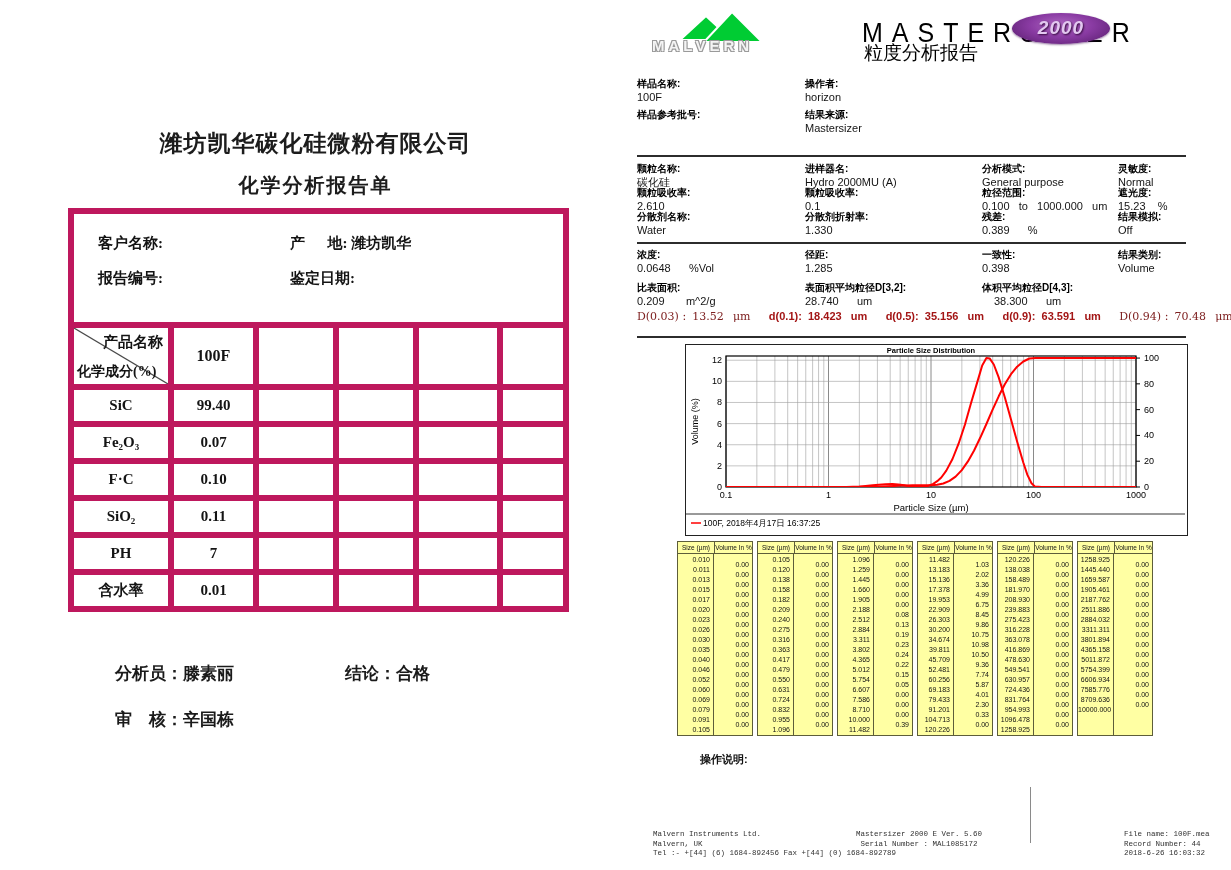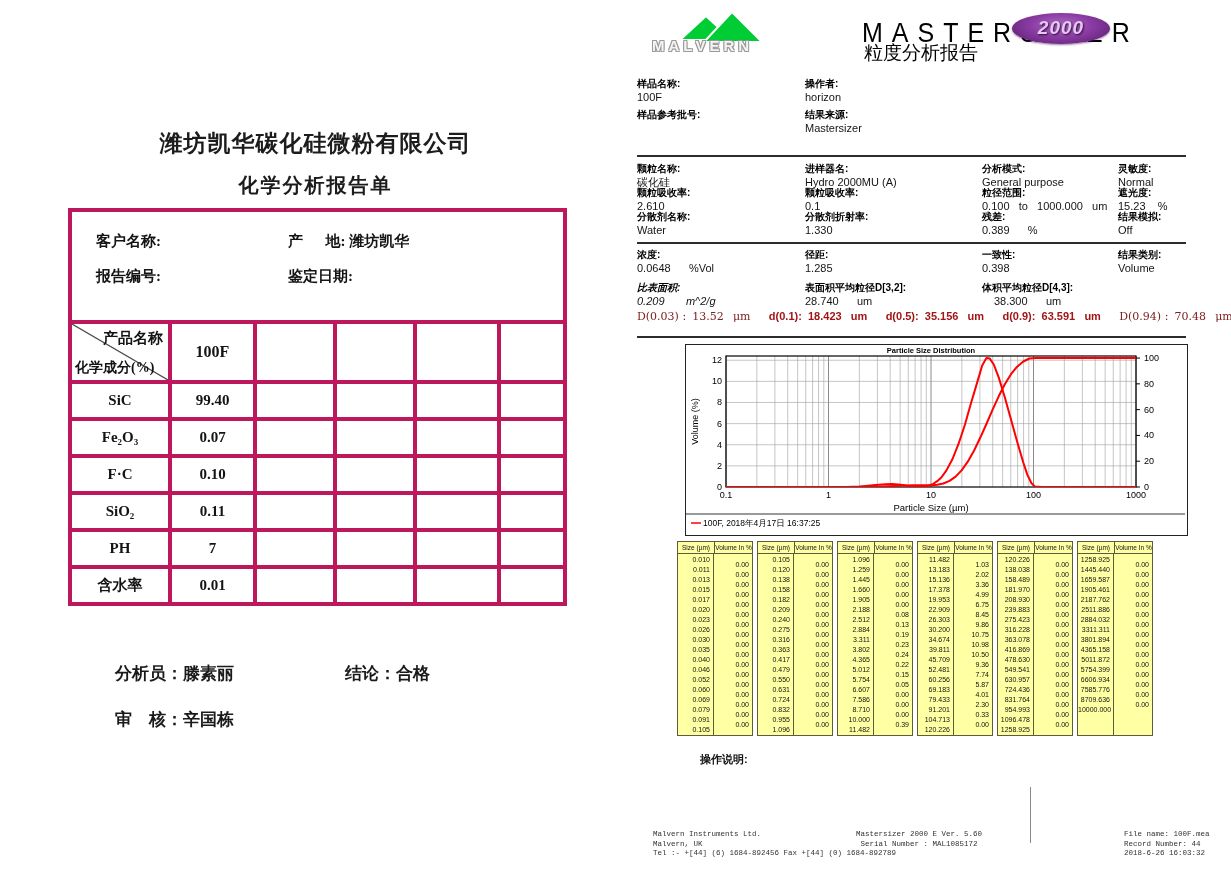--- a/index.html
+++ b/index.html
@@ -6,21 +6,21 @@
   body{width:1231px;height:870px;position:relative;overflow:hidden;
        font-family:"Liberation Sans",sans-serif;color:#111;}
   .abs{position:absolute;}
   .ltitle{position:absolute;left:68px;width:495px;text-align:center;font-weight:bold;color:#1c1c1c;
           font-family:"Liberation Serif","DejaVu Serif",serif;}
   #company{top:128px;font-size:23px;letter-spacing:1px;}
   #doctitle{top:172px;font-size:20px;letter-spacing:2px;}
 
   table.chem{position:absolute;left:68px;top:208px;width:495px;border-collapse:collapse;table-layout:fixed;
              font-family:"Liberation Serif","DejaVu Serif",serif;color:#141414;}
-  table.chem td{border:4px solid #be185d;padding:0;}
+  table.chem td{border:6px solid #be185d;padding:0;}
   td.info-cell{height:108px;vertical-align:top;font-size:15px;font-weight:bold;}
   .info-line{white-space:pre;margin:16px 0 0 24px;}
   .info-line:first-child{margin-top:20px;}
   .info-line .f{display:inline-block;width:192px;}
   td.corner{position:relative;height:56px;}
   svg.diag{position:absolute;left:0;top:0;width:100%;height:100%;}
   .corner-top{position:absolute;right:5px;top:5px;font-size:15px;font-weight:bold;}
   .corner-bot{position:absolute;left:3px;bottom:3px;font-size:14px;font-weight:bold;}
   td.prod{text-align:center;vertical-align:middle;font-weight:bold;font-size:16px;}
   #chem-body tr{height:37px;}
@@ -192,21 +192,21 @@
 
     <div class="rline" style="top:155px;"></div>
     <div class="abs" id="params">
         <div class="pcol" style="left: 0px;"><div class="pair" style="height: 24px;"><div class="plabel">颗粒名称:</div><div class="pvalue">碳化硅</div></div><div class="pair" style="height: 24px;"><div class="plabel">颗粒吸收率:</div><div class="pvalue">2.610</div></div><div class="pair" style="height: 24px;"><div class="plabel">分散剂名称:</div><div class="pvalue">Water</div></div></div>
         <div class="pcol" style="left: 168px;"><div class="pair" style="height: 24px;"><div class="plabel">进样器名:</div><div class="pvalue">Hydro 2000MU (A)</div></div><div class="pair" style="height: 24px;"><div class="plabel">颗粒吸收率:</div><div class="pvalue">0.1</div></div><div class="pair" style="height: 24px;"><div class="plabel">分散剂折射率:</div><div class="pvalue">1.330</div></div></div>
         <div class="pcol" style="left: 345px;"><div class="pair" style="height: 24px;"><div class="plabel">分析模式:</div><div class="pvalue">General purpose</div></div><div class="pair" style="height: 24px;"><div class="plabel">粒径范围:</div><div class="pvalue">0.100   to   1000.000   um</div></div><div class="pair" style="height: 24px;"><div class="plabel">残差:</div><div class="pvalue">0.389      %</div></div></div>
         <div class="pcol" style="left: 481px;"><div class="pair" style="height: 24px;"><div class="plabel">灵敏度:</div><div class="pvalue">Normal</div></div><div class="pair" style="height: 24px;"><div class="plabel">遮光度:</div><div class="pvalue">15.23    %</div></div><div class="pair" style="height: 24px;"><div class="plabel">结果模拟:</div><div class="pvalue">Off</div></div></div>
       </div>
     <div class="rline" style="top:242px;"></div>
     <div class="abs" id="results">
-        <div class="pcol" style="left: 0px;"><div class="pair" style="height: 33px;"><div class="plabel">浓度:</div><div class="pvalue">0.0648      %Vol</div></div><div class="pair" style="height: 33px; font-style: italic;"><div class="plabel">比表面积:</div><div class="pvalue">0.209       m^2/g</div></div></div>
+        <div class="pcol" style="left: 0px;"><div class="pair" style="height: 33px;"><div class="plabel">浓度:</div><div class="pvalue">0.0648      %Vol</div></div><div class="pair" style="height: 33px;"><div class="plabel">比表面积:</div><div class="pvalue">0.209       m^2/g</div></div></div>
         <div class="pcol" style="left: 168px;"><div class="pair" style="height: 33px;"><div class="plabel">径距:</div><div class="pvalue">1.285</div></div><div class="pair" style="height: 33px;"><div class="plabel">表面积平均粒径D[3,2]:</div><div class="pvalue">28.740      um</div></div></div>
         <div class="pcol" style="left: 345px;"><div class="pair" style="height: 33px;"><div class="plabel">一致性:</div><div class="pvalue">0.398</div></div><div class="pair" style="height: 33px; text-align: center;"><div class="plabel">体积平均粒径D[4,3]:</div><div class="pvalue">38.300      um</div></div></div>
         <div class="pcol" style="left: 481px;"><div class="pair" style="height: 33px;"><div class="plabel">结果类别:</div><div class="pvalue">Volume</div></div><div class="pair" style="height: 33px;"></div></div>
       </div>
     <div class="abs" id="drow"><span class="d-plain">D(0.03) :</span>  <span class="d-plain">13.52</span>   <span class="d-plain">μm</span>      <span class="d-bold">d(0.1):</span>  <span class="d-bold">18.423</span>   <span class="d-bold">um</span>      <span class="d-bold">d(0.5):</span>  <span class="d-bold">35.156</span>   <span class="d-bold">um</span>      <span class="d-bold">d(0.9):</span>  <span class="d-bold">63.591</span>   <span class="d-bold">um</span>      <span class="d-plain">D(0.94) :</span>  <span class="d-plain">70.48</span>   <span class="d-plain">μm</span>      </div>
     <div class="rline" style="top:336px;"></div>
 
     <div class="abs" id="chartbox">
       <svg id="chart-svg" width="499" height="188">
           <line x1="40" y1="11" x2="40" y2="142" stroke="#7d7d7d" stroke-width="0.9"></line>

